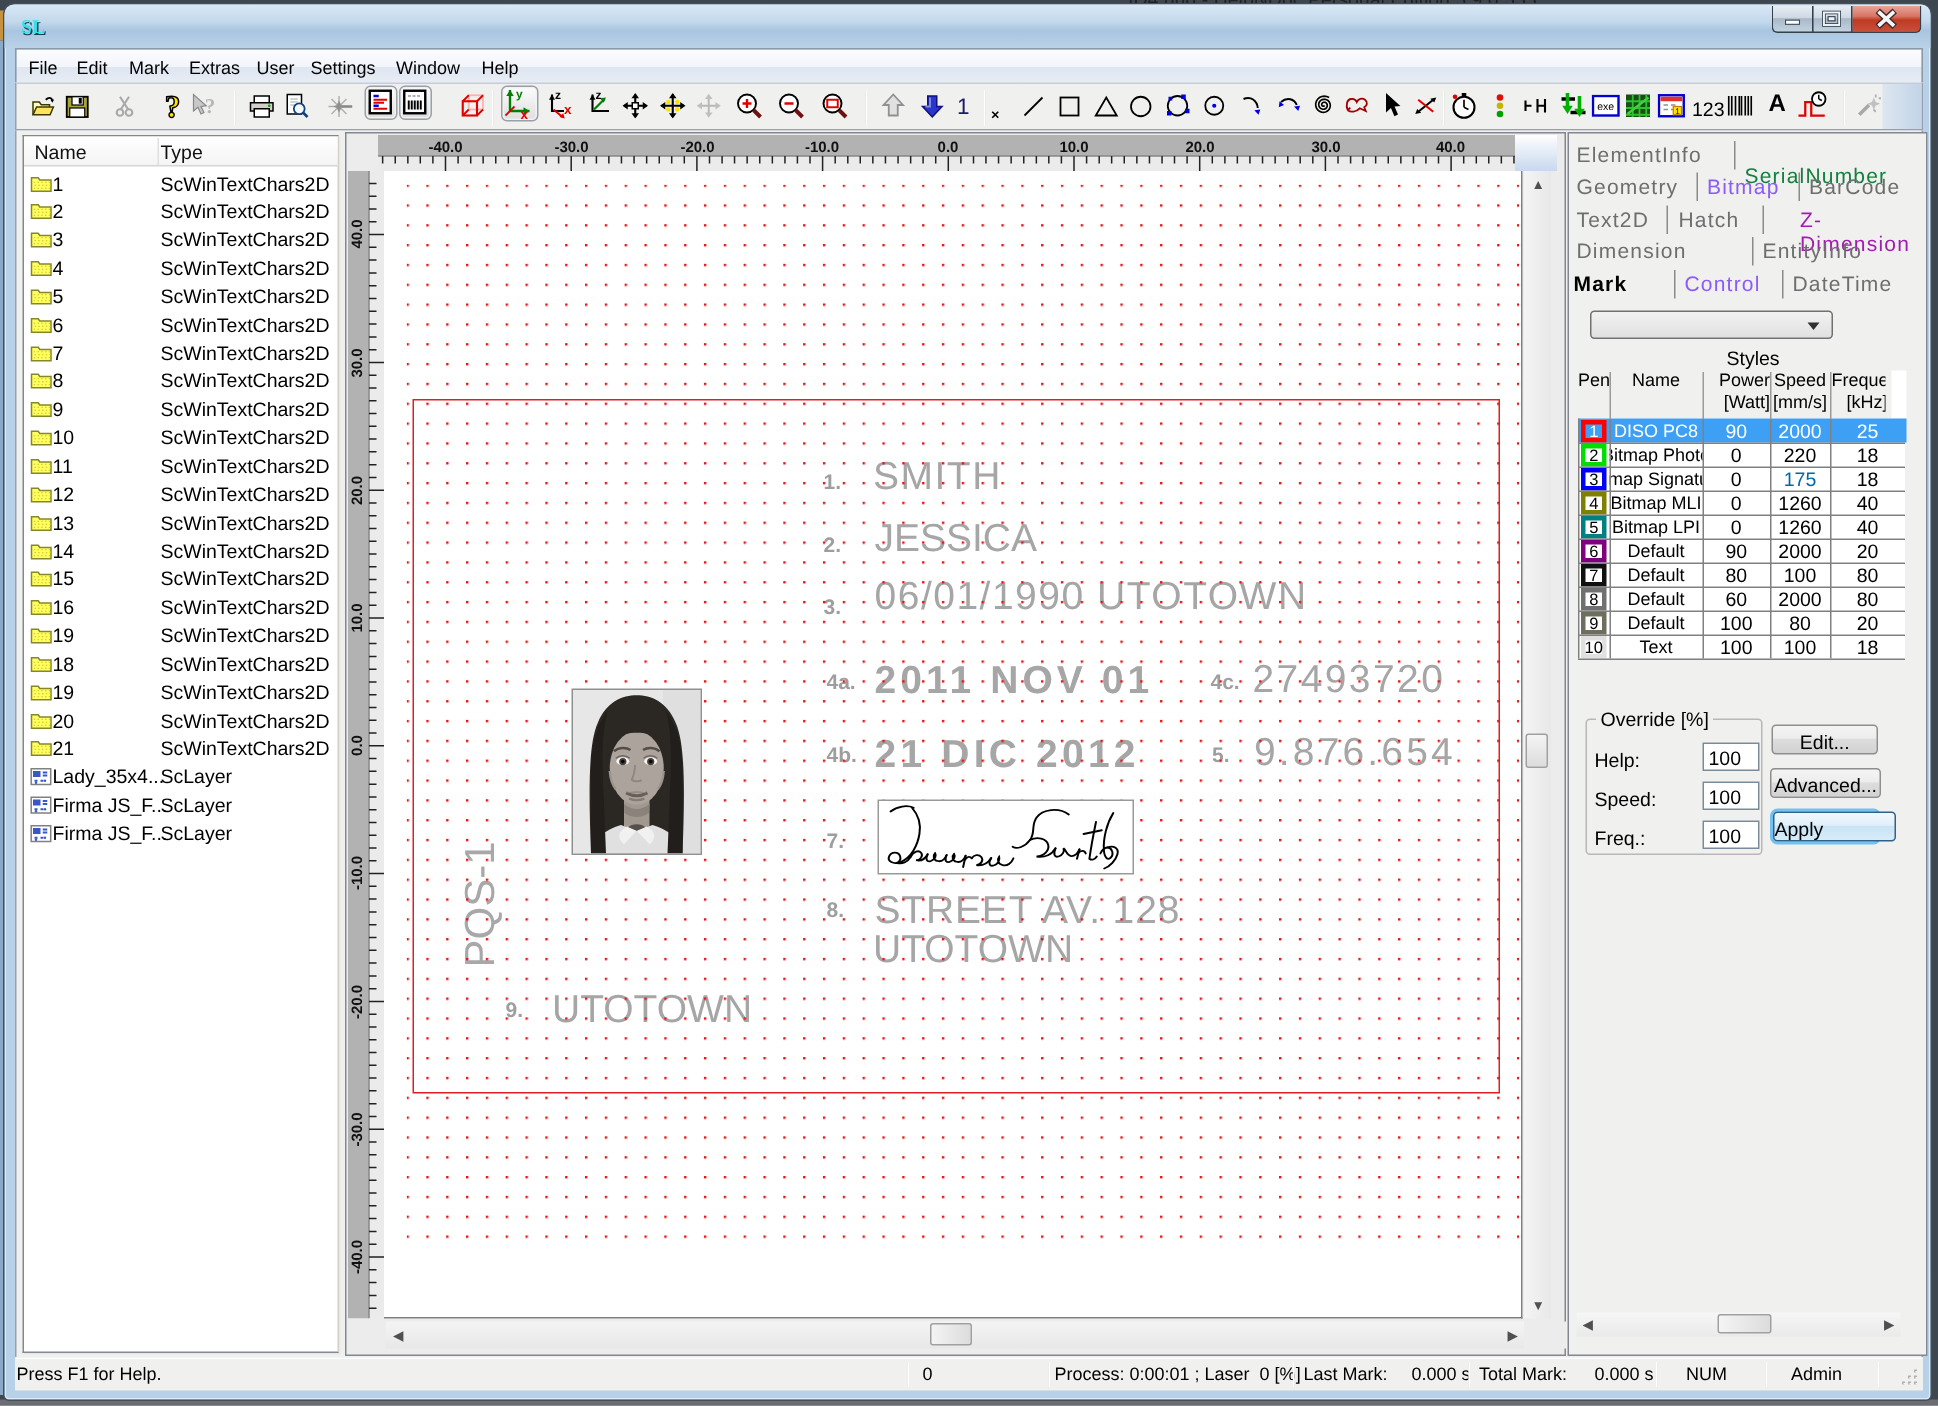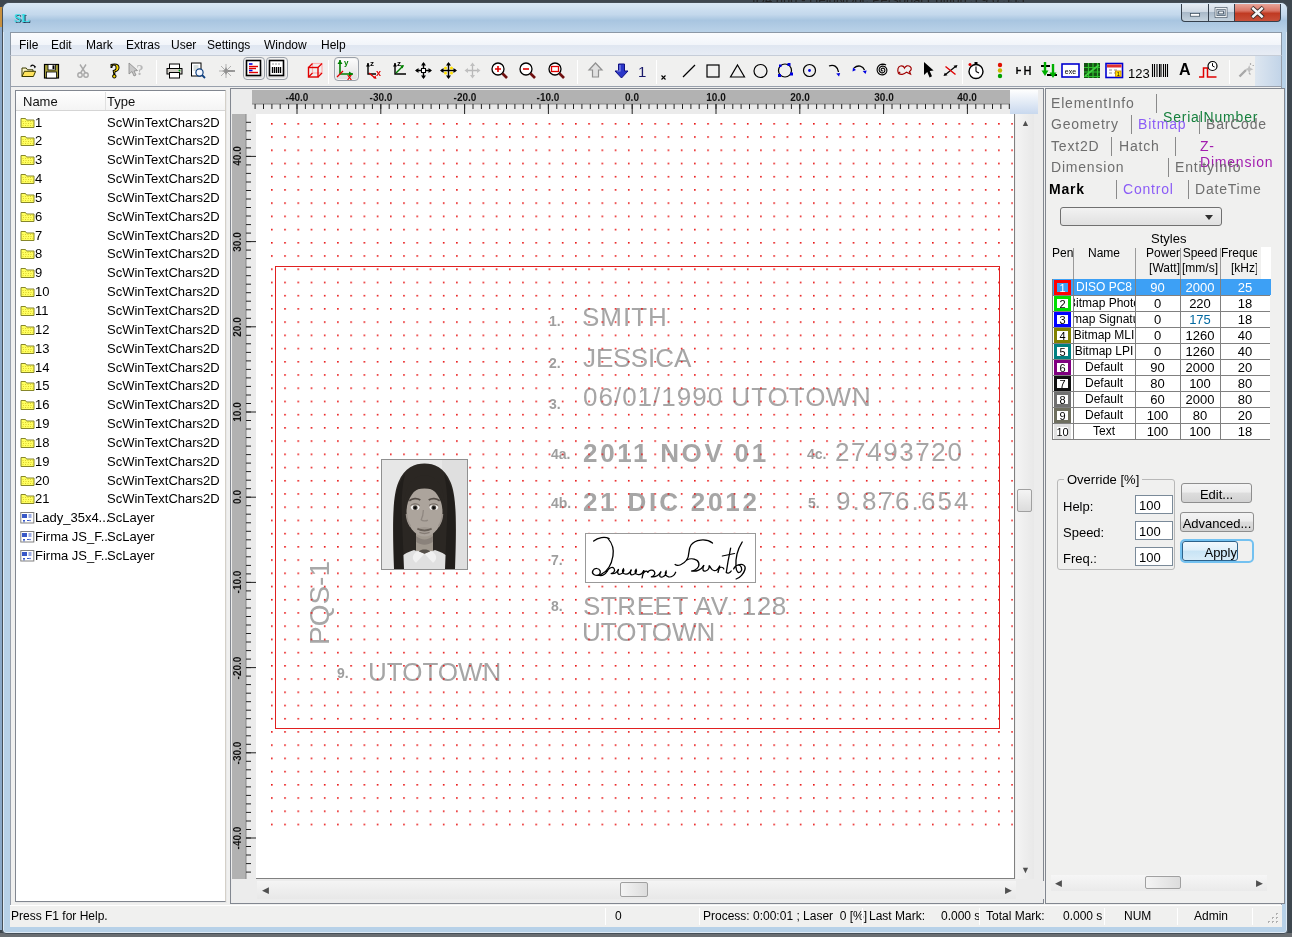--- a/index.html
+++ b/index.html
@@ -826,21 +826,21 @@
 <div style="position:absolute;left:18px;top:383px;background:#f0f0ef;padding:0 3px;font-size:13px;color:#000">Override [%]</div>
 <div style="position:absolute;left:17px;top:410px;font-size:13px;color:#000">Help:</div>
 <div style="position:absolute;left:89px;top:406px;width:38px;height:19px;border:1px solid #7a8a99;background:#fff;font-size:13px;padding:2px 0 0 3px">100</div>
 <div style="position:absolute;left:17px;top:436px;font-size:13px;color:#000">Speed:</div>
 <div style="position:absolute;left:89px;top:432px;width:38px;height:19px;border:1px solid #7a8a99;background:#fff;font-size:13px;padding:2px 0 0 3px">100</div>
 <div style="position:absolute;left:17px;top:462px;font-size:13px;color:#000">Freq.:</div>
 <div style="position:absolute;left:89px;top:458px;width:38px;height:19px;border:1px solid #7a8a99;background:#fff;font-size:13px;padding:2px 0 0 3px">100</div>
 <div style="position:absolute;left:135px;top:394px;width:71px;height:20px;border:1px solid #8e8e8e;border-radius:3px;background:linear-gradient(#f4f4f4 0%,#ededed 45%,#dddddd 50%,#d2d2d2 100%);font-size:13px;text-align:center;padding-top:3px">Edit...</div>
 <div style="position:absolute;left:134px;top:423px;width:74px;height:20px;border:1px solid #8e8e8e;border-radius:3px;background:linear-gradient(#f4f4f4 0%,#ededed 45%,#dddddd 50%,#d2d2d2 100%);font-size:13px;text-align:center;padding-top:3px">Advanced...</div>
 <div style="position:absolute;left:134px;top:450px;width:74px;height:24px;border:2px solid #73c1f0;border-radius:5px"></div>
-          <div style="position:absolute;left:136px;top:452px;width:56px;height:20px;border:1px solid #2c628b;border-radius:3px;background:linear-gradient(#f1f8fd 0%,#e0f0fa 45%,#c8e4f5 50%,#d8ecf8 100%);font-size:13px;text-align:right;padding-top:3px">Apply</div>
+          <div style="position:absolute;left:136px;top:452px;width:82px;height:20px;border:1px solid #2c628b;border-radius:3px;background:linear-gradient(#f1f8fd 0%,#e0f0fa 45%,#c8e4f5 50%,#d8ecf8 100%);font-size:13px;text-align:left;padding-top:3px">Apply</div>
 <div class="sb" style="left:5px;top:786px;width:216px;height:16px;background:linear-gradient(#f6f6f6,#eaeaea)">
 <div class="sbarrow" style="left:4px;top:3px">◀</div>
 <div class="sbarrow" style="left:205px;top:3px">▶</div>
 <div class="thumb" style="left:94px;top:1px;width:36px;height:13px"></div>
           </div>
       </div>
     </div>
     <div id="statusbar">
       <span style="left:1px">Press F1 for Help.</span>
       <div class="sep" style="left:595px"></div>

